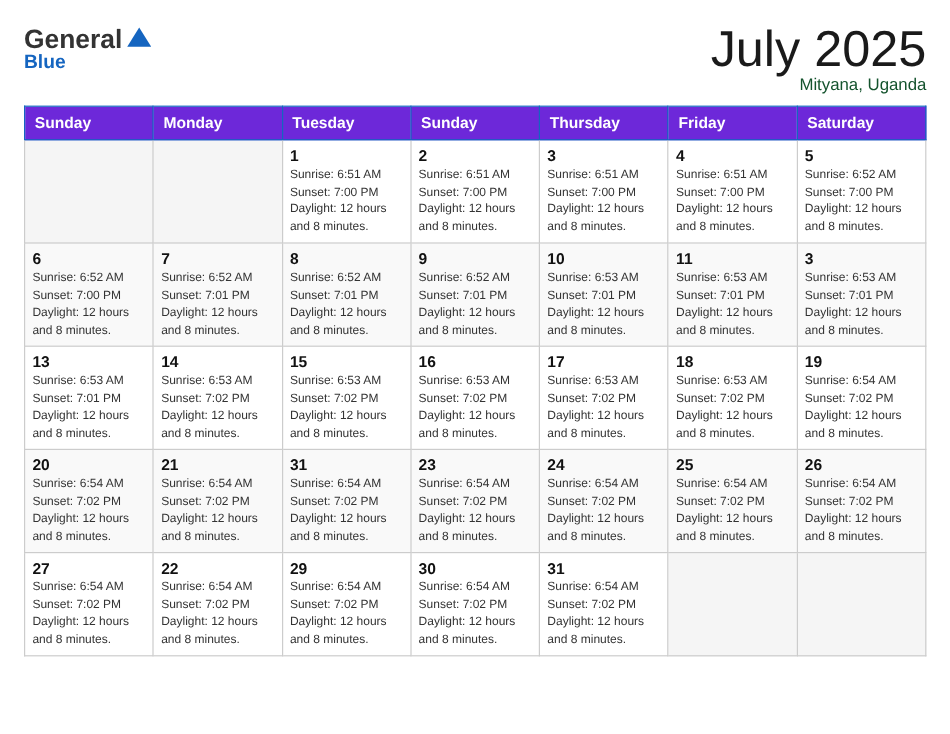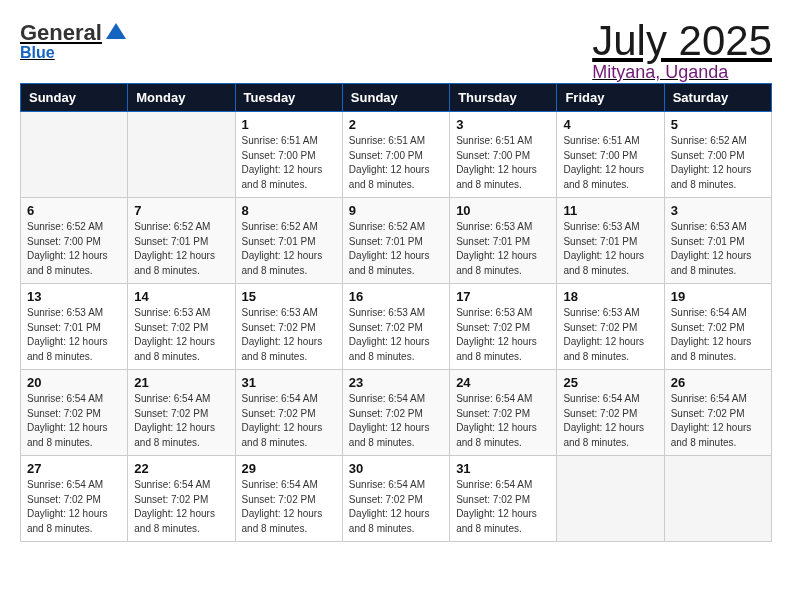--- a/index.html
+++ b/index.html
@@ -7,21 +7,21 @@
       font-family: Arial, sans-serif;
       background: #fff;
       width: 792px;
       min-height: 612px;
       padding: 20px;
     }
     .header {
       display: flex;
       justify-content: space-between;
       align-items: flex-start;
-      text-decoration: underline;
+      margin-bottom: 10px;
     }
     .logo {
       display: flex;
       flex-direction: column;
       align-items: flex-start;
     }
     .logo-text {
       display: flex;
       align-items: center;
       font-size: 22px;
@@ -32,39 +32,39 @@
     }
     .logo-blue {
       color: #1565c0;
     }
     .logo-icon {
       width: 24px;
       height: 24px;
       margin-left: 2px;
     }
     .title-block {
-      text-align: left;
+      text-align: right;
     }
     .month-title {
       font-size: 42px;
       color: #1a1a1a;
       font-weight: normal;
       line-height: 1;
     }
     .subtitle {
-      font-size: 18px;
-      color: #701a75;
+      font-size: 14px;
+      color: #14532d;
     }
     .calendar {
       width: 100%;
       border-collapse: collapse;
       border: 1px solid #ccc;
     }
     .calendar th {
-      background-color: #0f172a;
+      background-color: #6d28d9;
       color: white;
       text-align: left;
       padding: 6px 8px;
       font-size: 13px;
       border: 1px solid #1565c0;
     }
     .calendar td {
       vertical-align: top;
       padding: 5px 6px;
       border: 1px solid #ccc;

